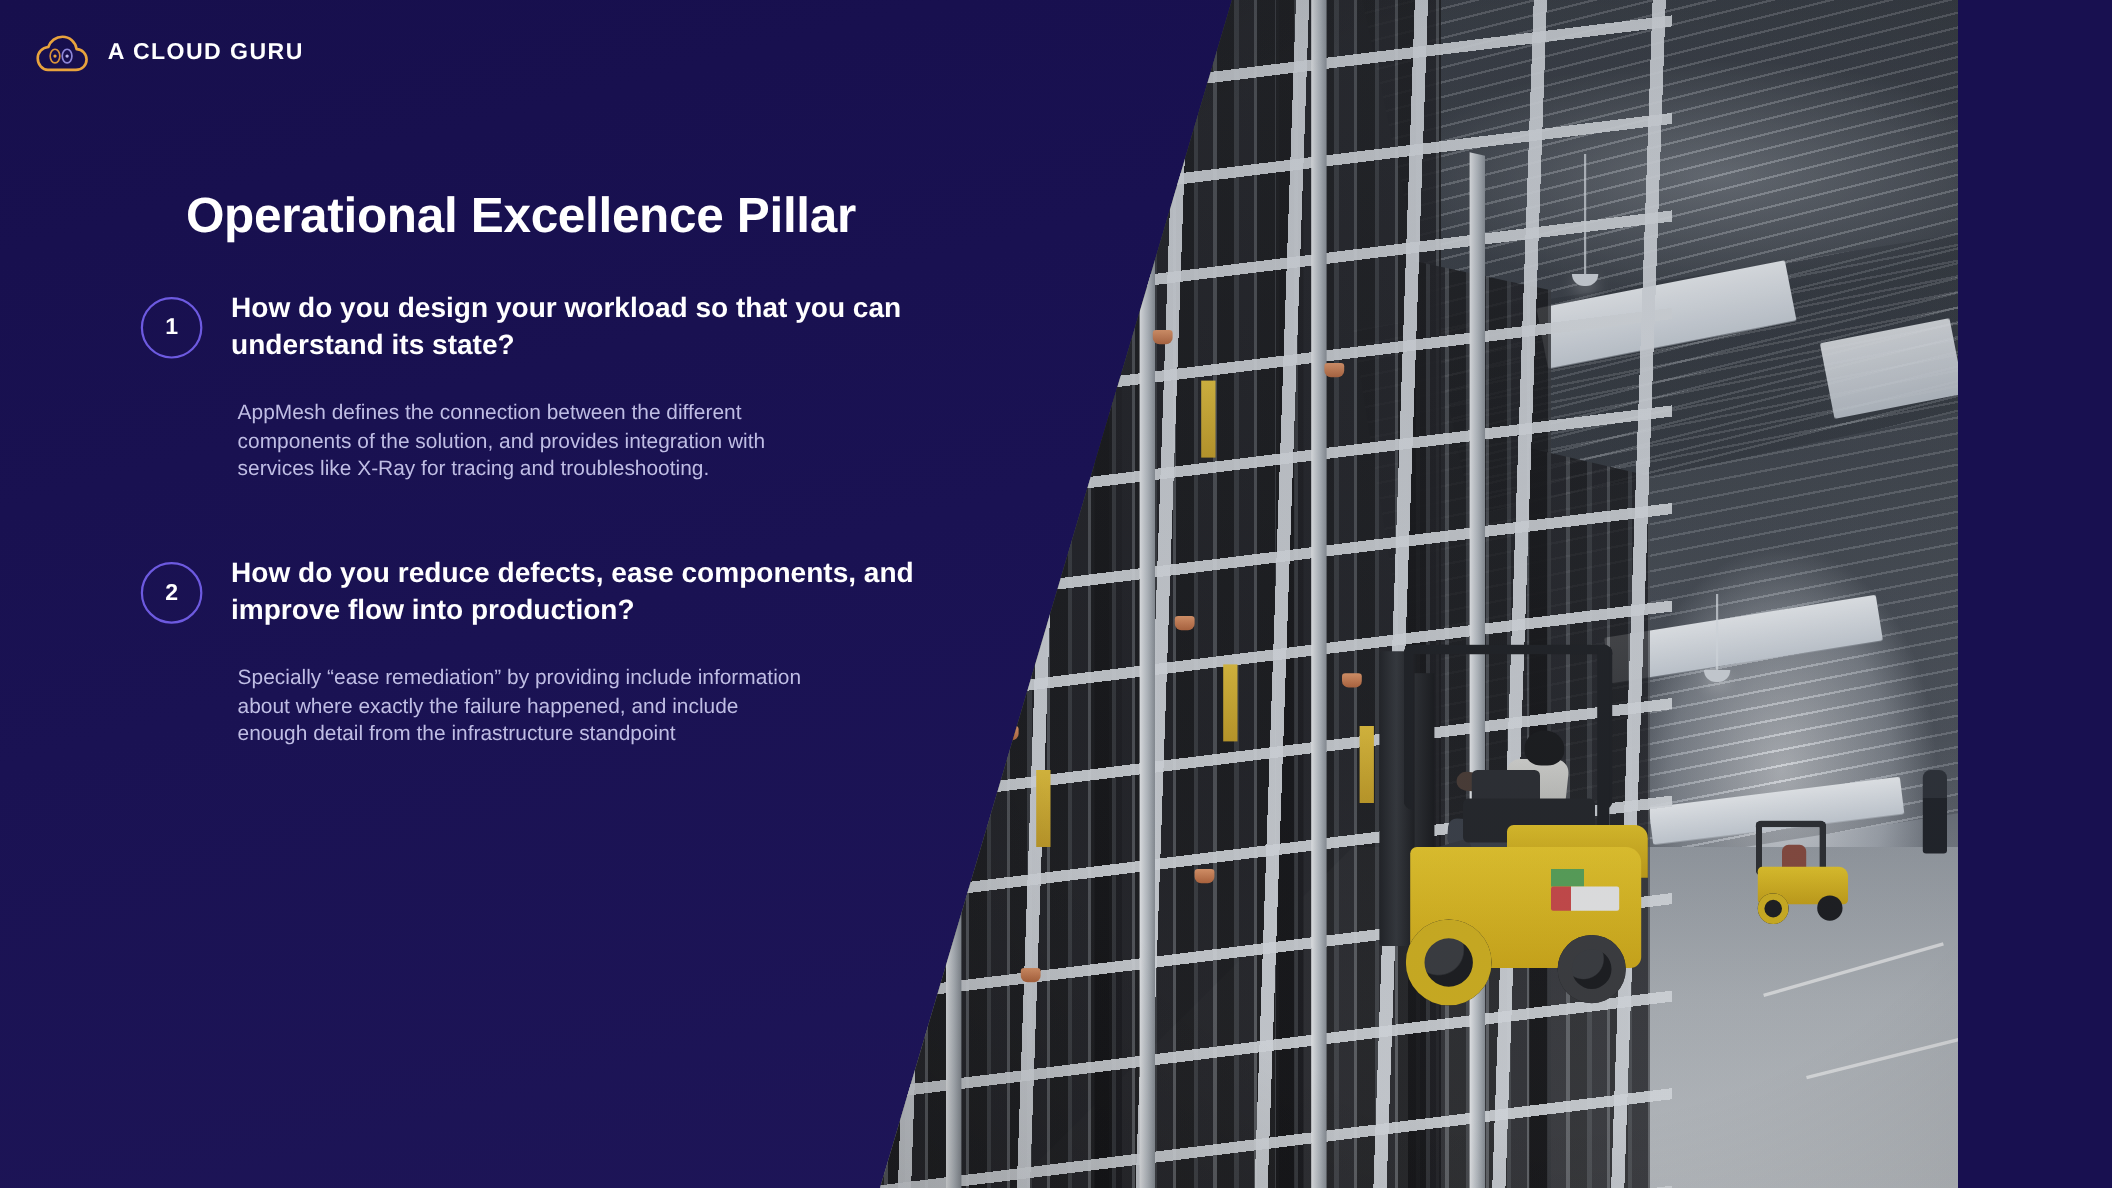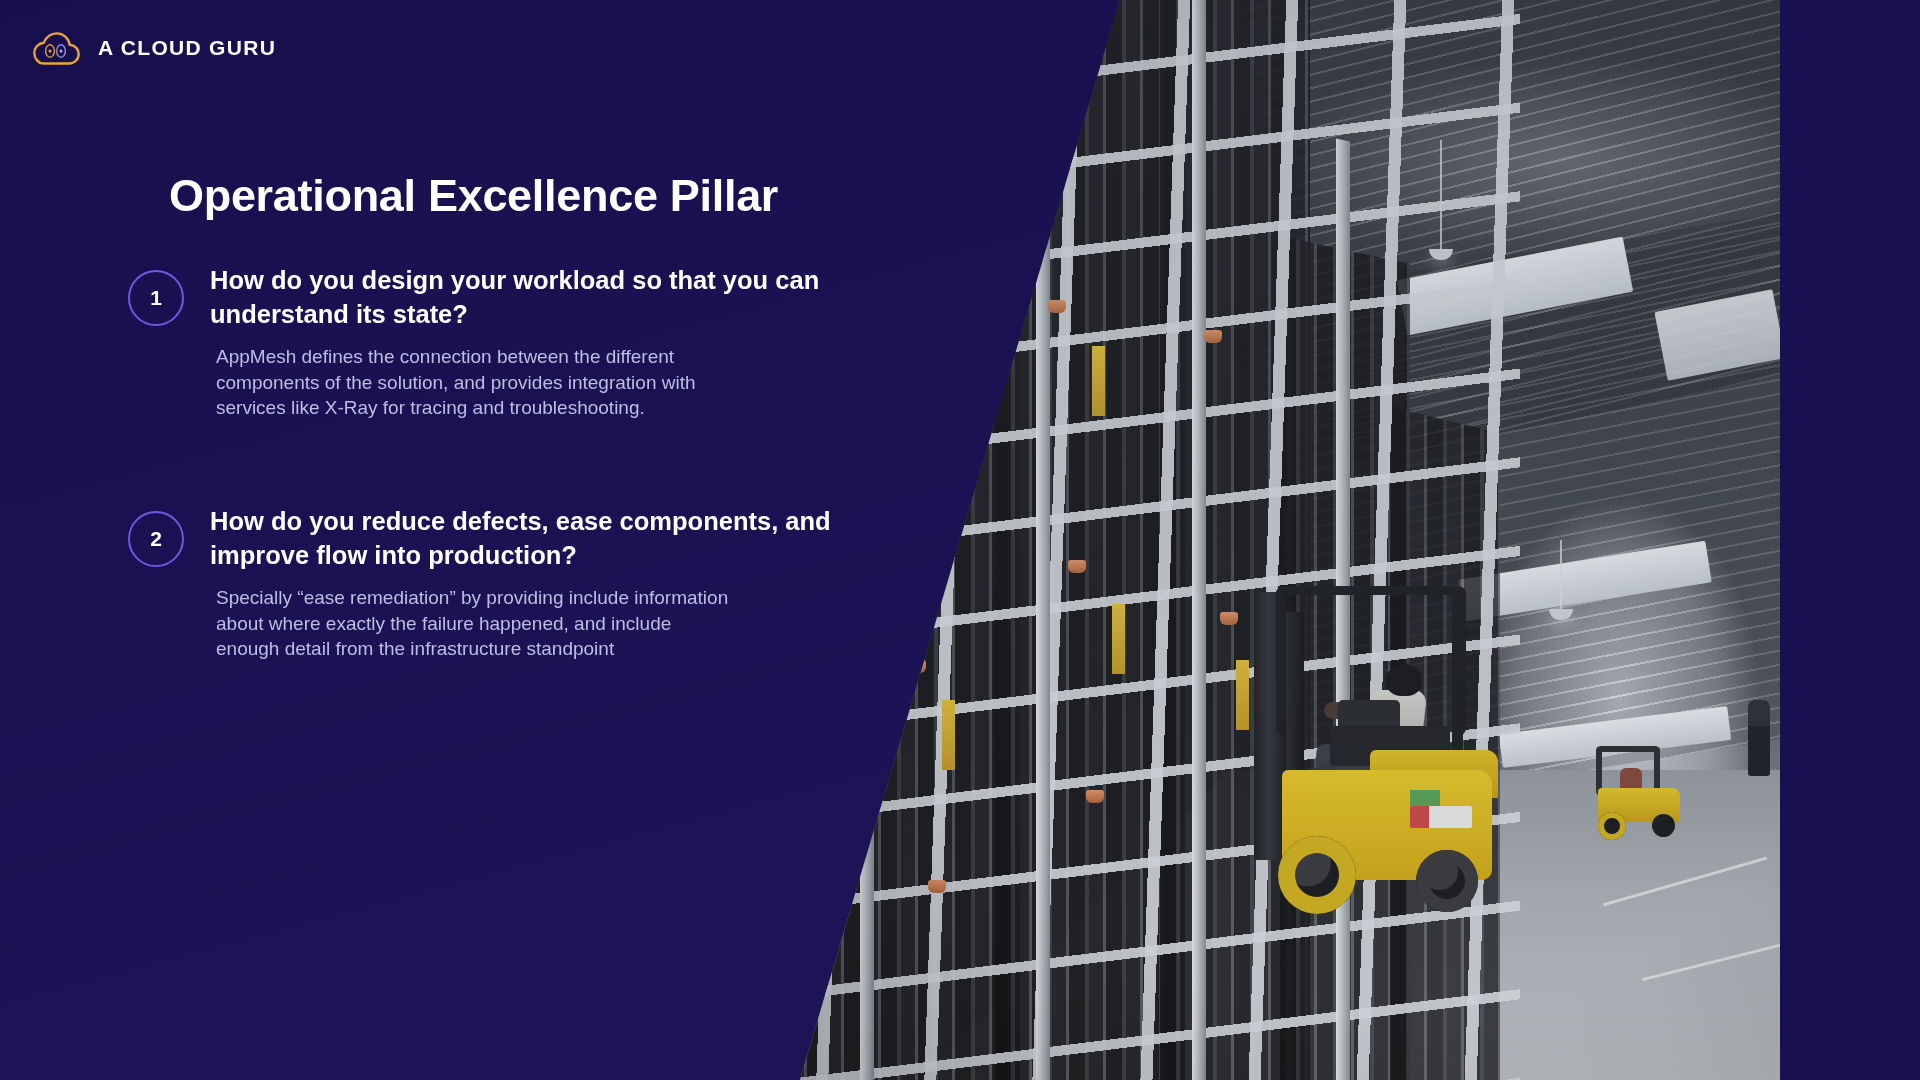--- a/index.html
+++ b/index.html
@@ -193,21 +193,21 @@
     border:2px solid #6d5ae0;
     display:flex; align-items:center; justify-content:center;
     color:#ffffff; font-size:21px; font-weight:bold;
     margin-top:6px;
   }
   .qtitle{
     color:#ffffff; font-size:25.5px; font-weight:bold; line-height:1.33;
     max-width:640px;
   }
   .qbody{
-    margin-left:88px; margin-top:12px;
+    margin-left:88px; margin-top:31px;
     color:#bfbde4; font-size:19px; line-height:1.36; max-width:540px;
   }
   .q2 .qbody{ max-width:520px; }
 </style>
 </head>
 <body>
 
 <div class="slide">
 
   <div class="photo-panel">

